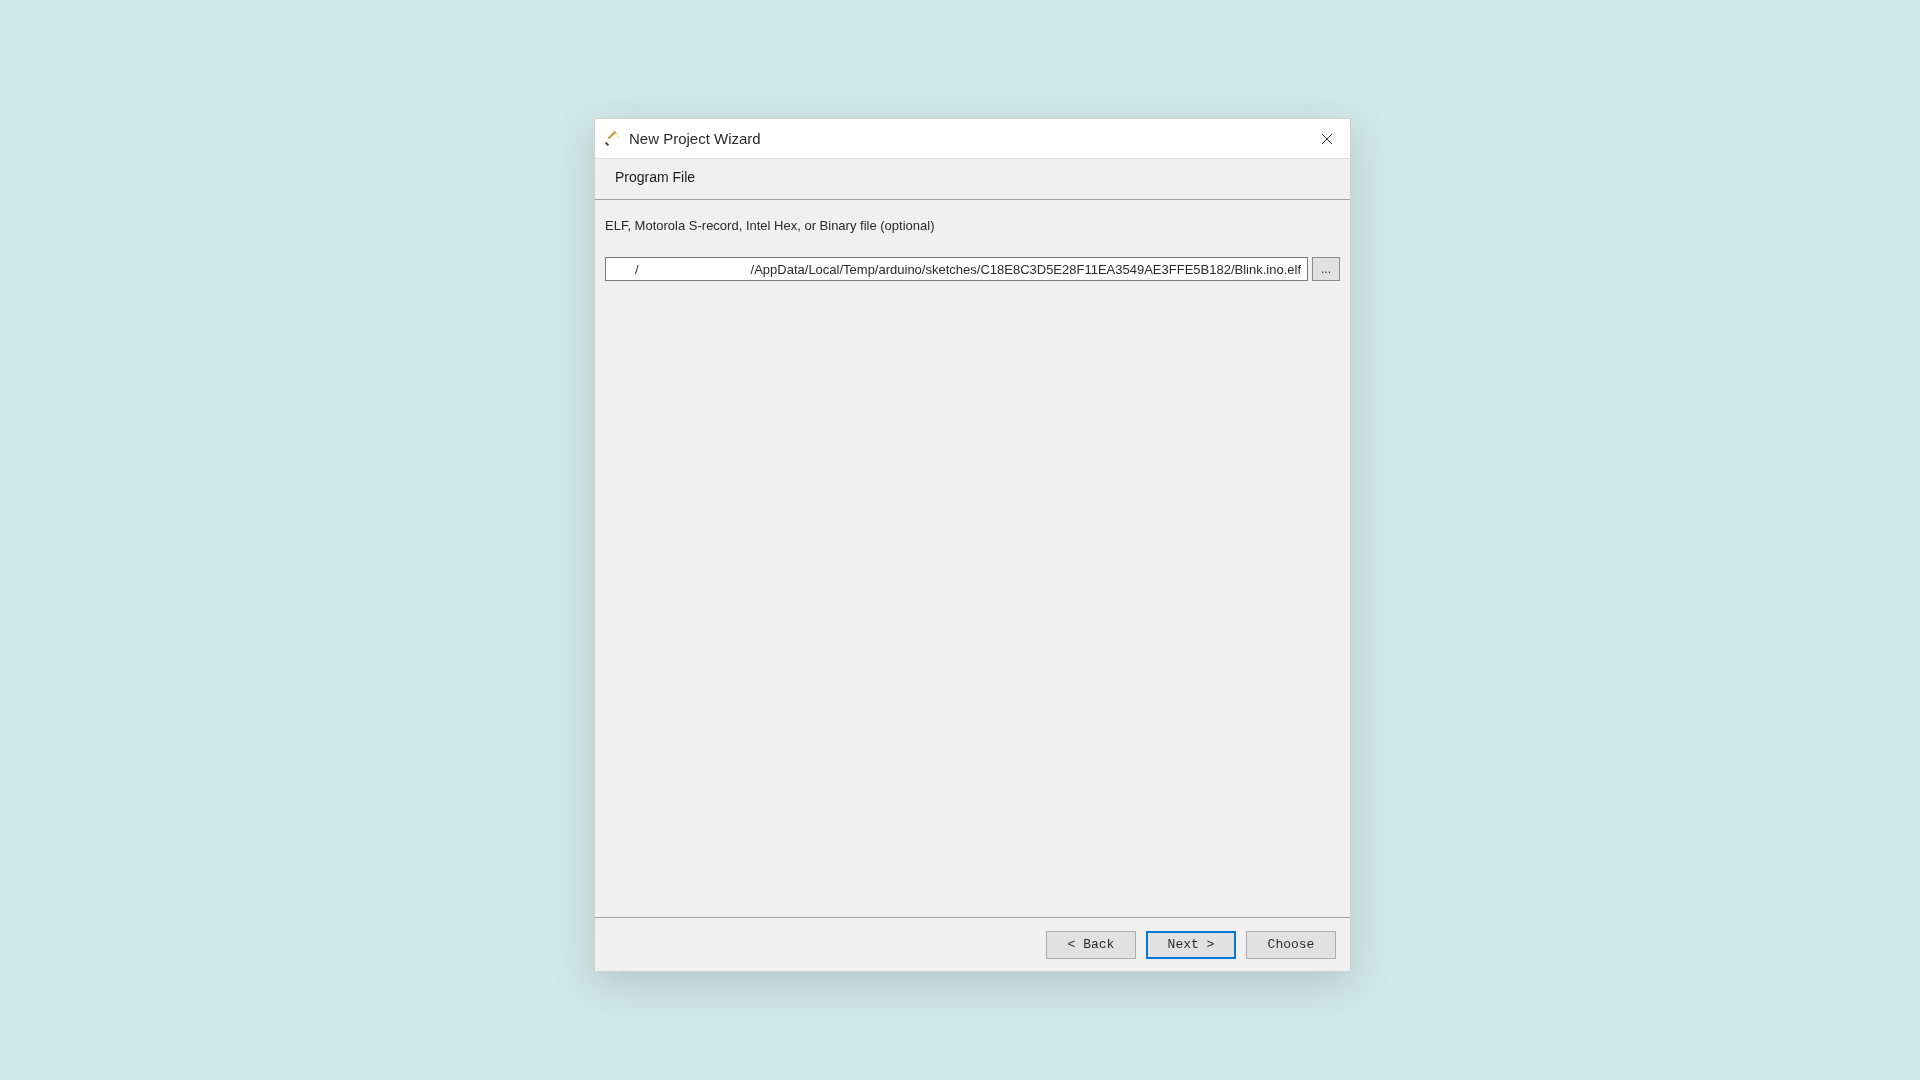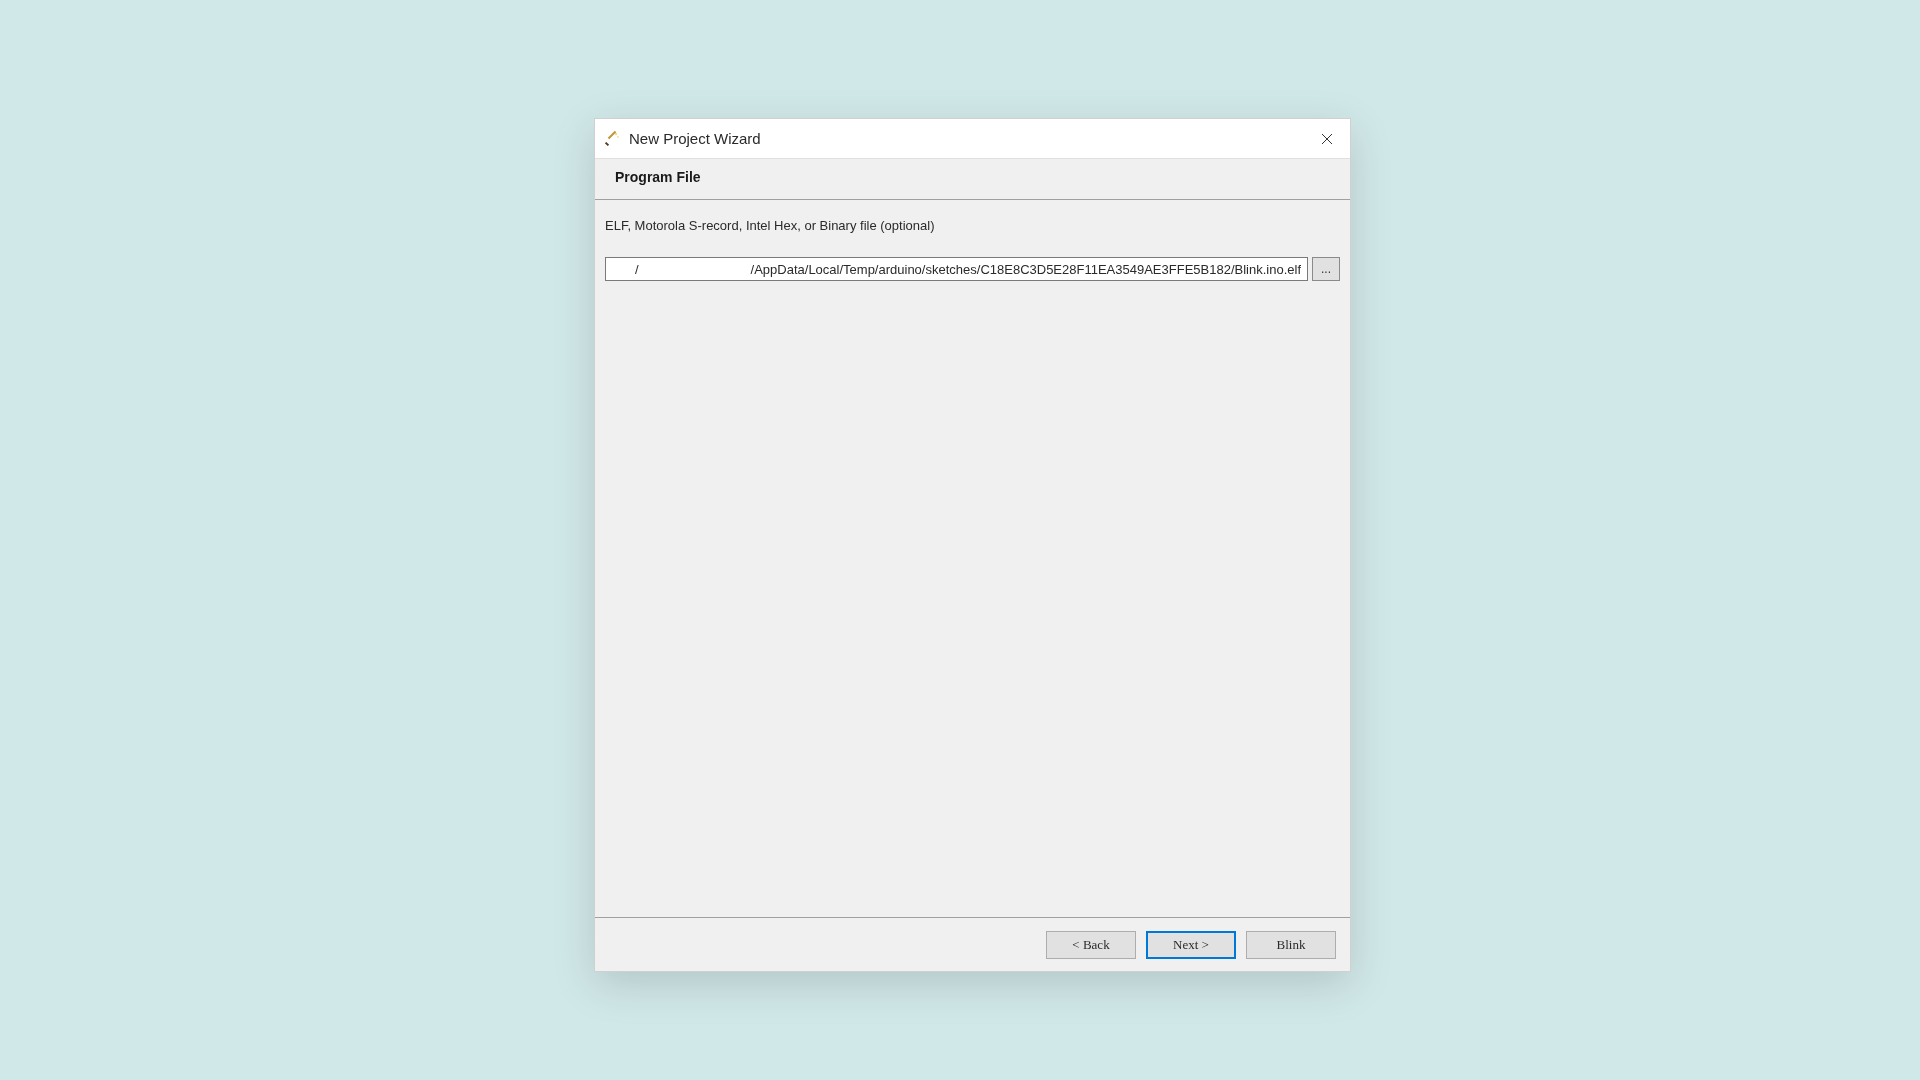--- a/index.html
+++ b/index.html
@@ -66,21 +66,21 @@
     }
     
     .header-panel {
       background: #f0f0f0;
       padding: 10px 20px 12px 20px;
       border-bottom: 1px solid #a0a0a0;
     }
     
     .header-title {
       font-size: 14px;
-      font-weight: bold;
+      font-weight: normal;
       color: #1a1a1a;
       margin-bottom: 2px;
     }
     
     .header-subtitle {
       font-size: 13px;
       color: #2a2a2a;
       padding-left: 24px;
     }
     
@@ -140,21 +140,21 @@
     }
     
     .btn {
       width: 90px;
       height: 28px;
       background: #e1e1e1;
       border: 1px solid #adadad;
       font-size: 13px;
       cursor: pointer;
       color: #2a2a2a;
-      font-family: Liberation Serif, serif;
+      font-family: Liberation Mono, monospace;
     }
     
     .btn-primary {
       border: 2px solid #0078d7;
       background: #e1e1e1;
     }
   </style>
 </head>
 <body>
 
@@ -186,16 +186,16 @@
     <label class="field-label">ELF, Motorola S-record, Intel Hex, or Binary file (optional)</label>
     <div class="input-row">
       <input type="text" class="path-input" value="/                               /AppData/Local/Temp/arduino/sketches/C18E8C3D5E28F11EA3549AE3FFE5B182/Blink.ino.elf" style="">
       <button class="browse-btn">...</button>
     </div>
   </div>
 
   <div class="footer">
     <button class="btn">&lt; Back</button>
     <button class="btn btn-primary">Next &gt;</button>
-    <button class="btn">Blink</button>
+    <button class="btn">Choose</button>
   </div>
 
 </div>
 
 </body></html>

